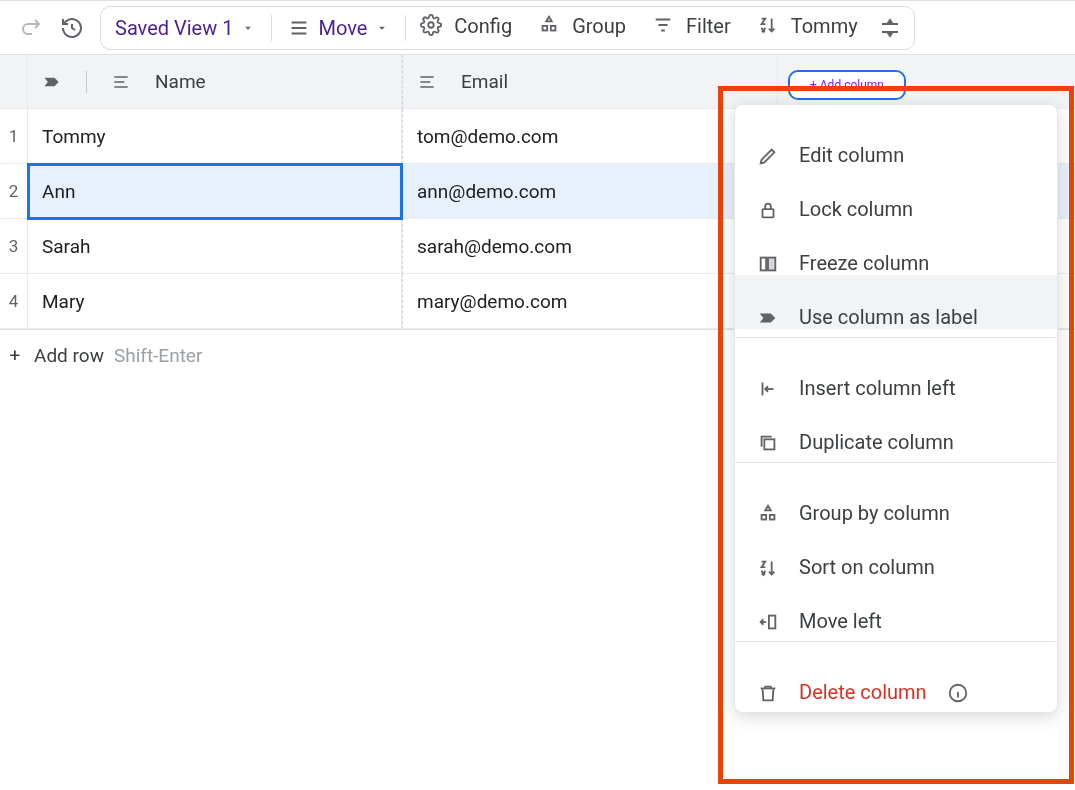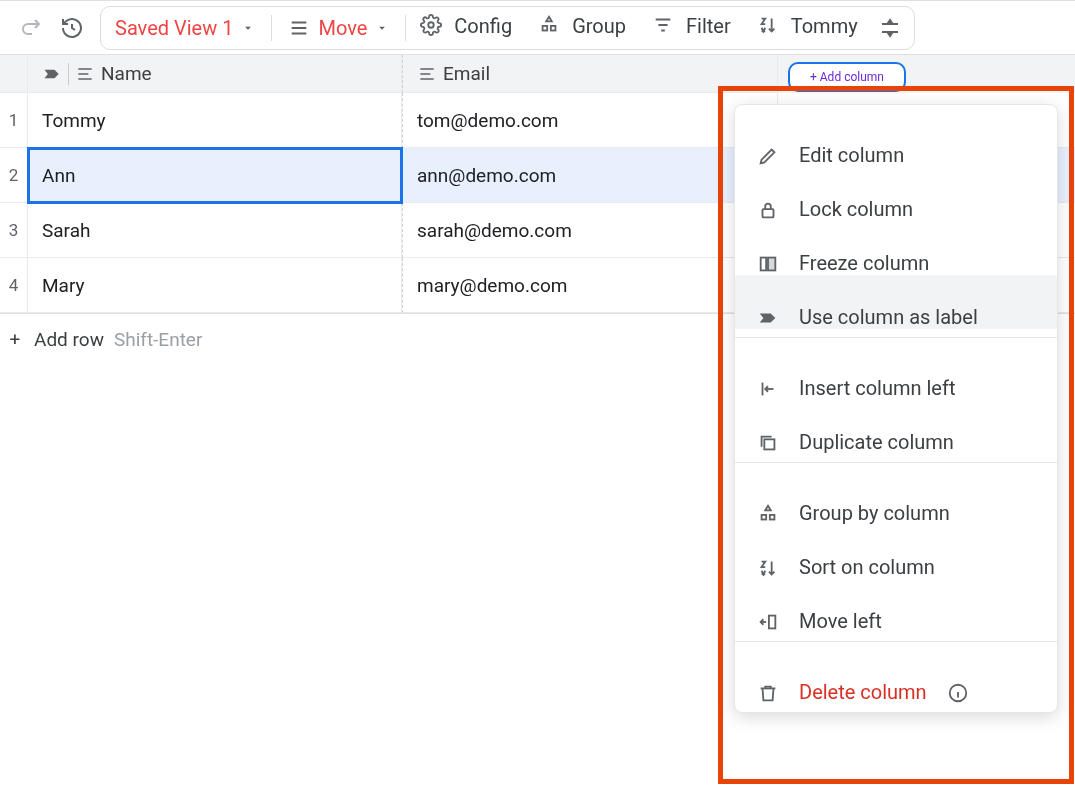--- a/index.html
+++ b/index.html
@@ -42,21 +42,21 @@
     height: 44px;
     margin-left: 6px;
     padding: 0 6px 0 0;
     gap: 2px;
   }
   .vs-part {
     display: flex; align-items: center; gap: 8px;
     padding: 0 14px; height: 100%; cursor: pointer;
   }
   .vs-sep { width: 1px; height: 26px; background: #dadce0; }
-  .vs-label { color: #ef4444; font-size: 20px;}
+  .vs-label { color: #4c1d95; font-size: 20px;}
   .tb-item {
     display: inline-flex; align-items: flex-start; gap: 12px;
     padding: 0 12px; height: 28px; cursor: pointer;
     color: #3c4043;
   }
   .tb-item svg { width: 22px; height: 22px; color: #5f6368; }
   .tb-item span { font-size: 20px; }
 
   
   .table {
@@ -69,22 +69,22 @@
     border-bottom: 1px solid #e8eaed;
     display: flex; align-items: center;
     padding: 0 14px;
     height: 55px;
     background: #fff;
   }
   .hdr-cell {
     background: #f1f3f4;
     font-weight: 400;
     color: #3c4043;
-    gap: 6px;
-    height: 38px;
+    gap: 24px;
+    height: 54px;
   }
   .rownum { justify-content: center; padding: 0; color: #5f6368; font-size: 17px;}
   .hdr-cell.cornercell { justify-content:flex-end; padding:0 10px 0 0; }
   .hdr-cell svg { width: 20px; height: 20px; color: #5f6368; }
   .col-sep-dashed { border-left: 1px dashed #cfd2d6; }
   .row-sel .cell { background: #e8f0fe; }
   .row-sel .cell.first { outline: 3px solid #1a73e8; outline-offset: -2px; z-index: 2; }
 
   .add-column-cell {
     border-right: none;

